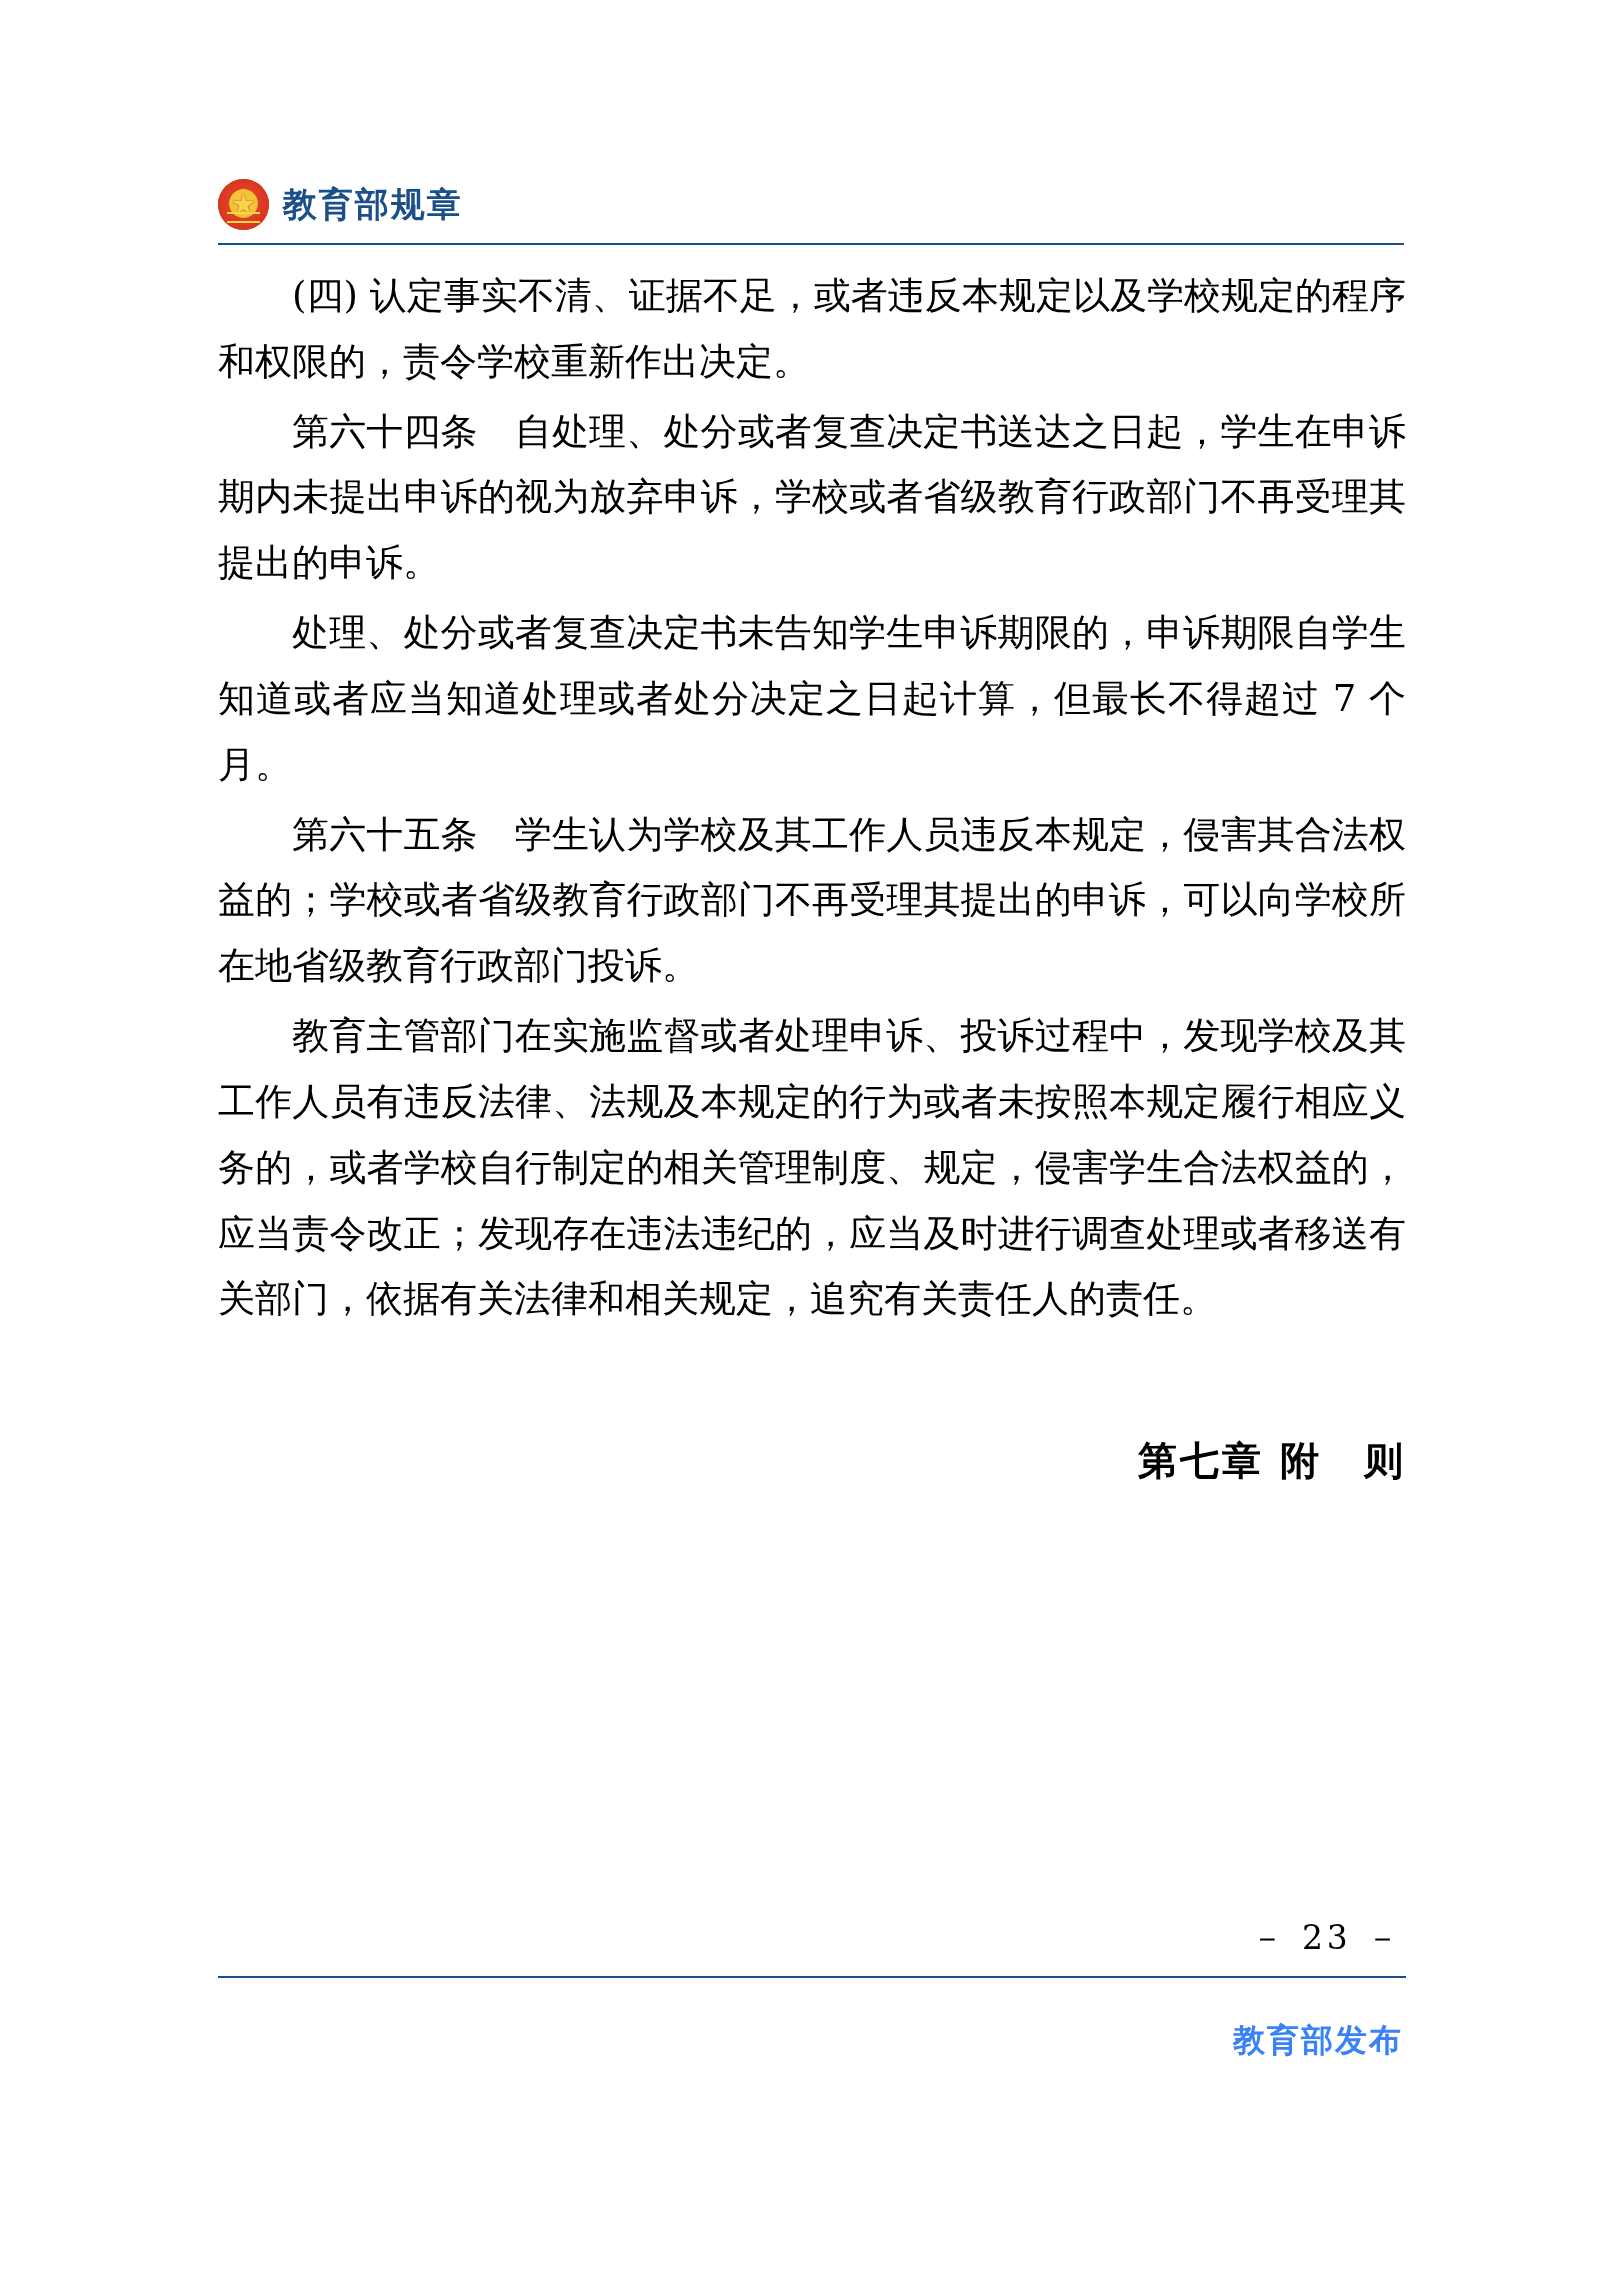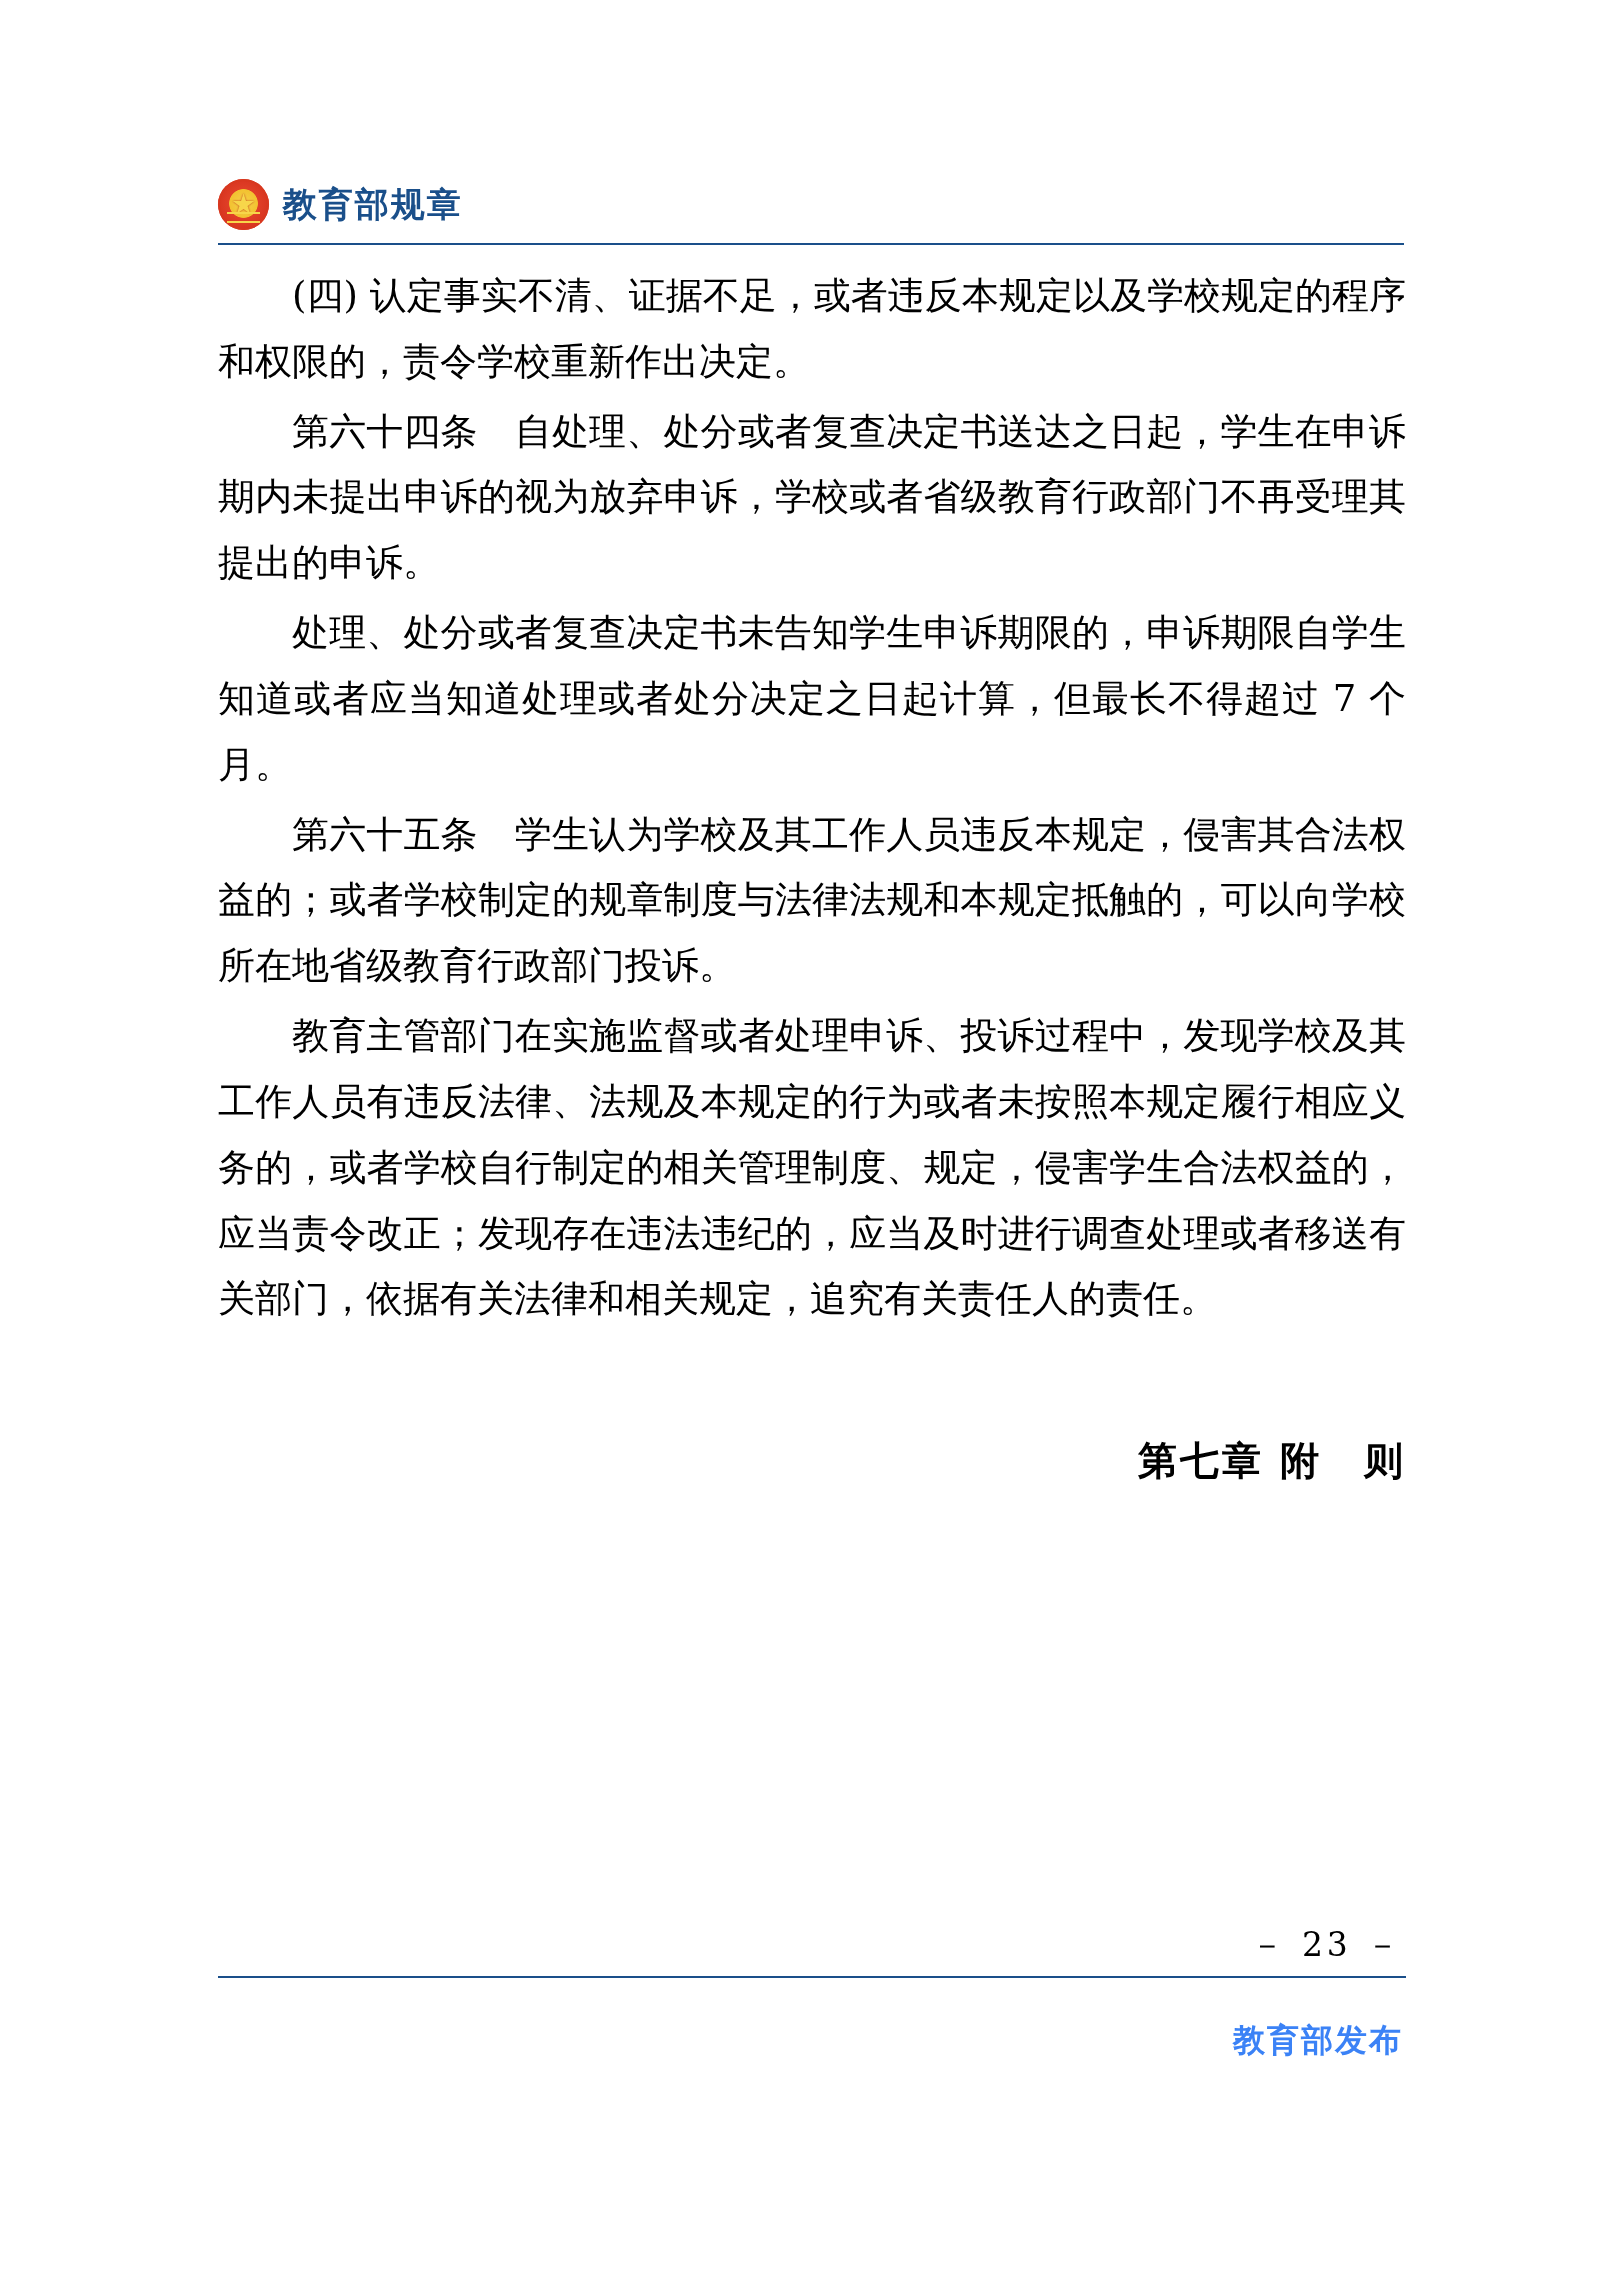--- a/index.html
+++ b/index.html
@@ -108,21 +108,20 @@
   }
 
   
   .page-number {
     position: absolute;
     right: 218px;
     top: 1916px;
     font-size: 33px;
     color: #000;
     letter-spacing: 3.9px;
-    margin-top: 7px;
   }
   .footer-rule {
     position: absolute;
     left: 218px;
     top: 1976px;
     width: 1188px;
     height: 0;
     border-top: 2.9px solid #1a4f8a;
   }
   .footer-issuer {
@@ -146,21 +145,21 @@
       <div class="emblem"></div>
       <div class="header-title">教育部规章</div>
     </div>
     <div class="header-rule"></div>
   </div>
 
   <div class="content">
     <p class="para indent">(四) 认定事实不清、证据不足，或者违反本规定以及学校规定的程序和权限的，责令学校重新作出决定。</p>
     <p class="para indent">第六十四条　自处理、处分或者复查决定书送达之日起，学生在申诉期内未提出申诉的视为放弃申诉，学校或者省级教育行政部门不再受理其提出的申诉。</p>
     <p class="para indent">处理、处分或者复查决定书未告知学生申诉期限的，申诉期限自学生知道或者应当知道处理或者处分决定之日起计算，但最长不得超过 7 个月。</p>
-    <p class="para indent">第六十五条　学生认为学校及其工作人员违反本规定，侵害其合法权益的；或者学校制定的规章制度与法律法规和本规定抵触的，可以向学校所在地省级教育行政部门投诉。</p>
+    <p class="para indent">第六十五条　学生认为学校及其工作人员违反本规定，侵害其合法权益的；学校或者省级教育行政部门不再受理其提出的申诉，可以向学校所在地省级教育行政部门投诉。</p>
     <p class="para indent">教育主管部门在实施监督或者处理申诉、投诉过程中，发现学校及其工作人员有违反法律、法规及本规定的行为或者未按照本规定履行相应义务的，或者学校自行制定的相关管理制度、规定，侵害学生合法权益的，应当责令改正；发现存在违法违纪的，应当及时进行调查处理或者移送有关部门，依据有关法律和相关规定，追究有关责任人的责任。</p>
 
     <div class="chapter-title">第七章 附　则</div>
   </div>
 
   <div class="page-number">－ 23 －</div>
   <div class="footer-rule"></div>
   <div class="footer-issuer">教育部发布</div>
 
 </div>

